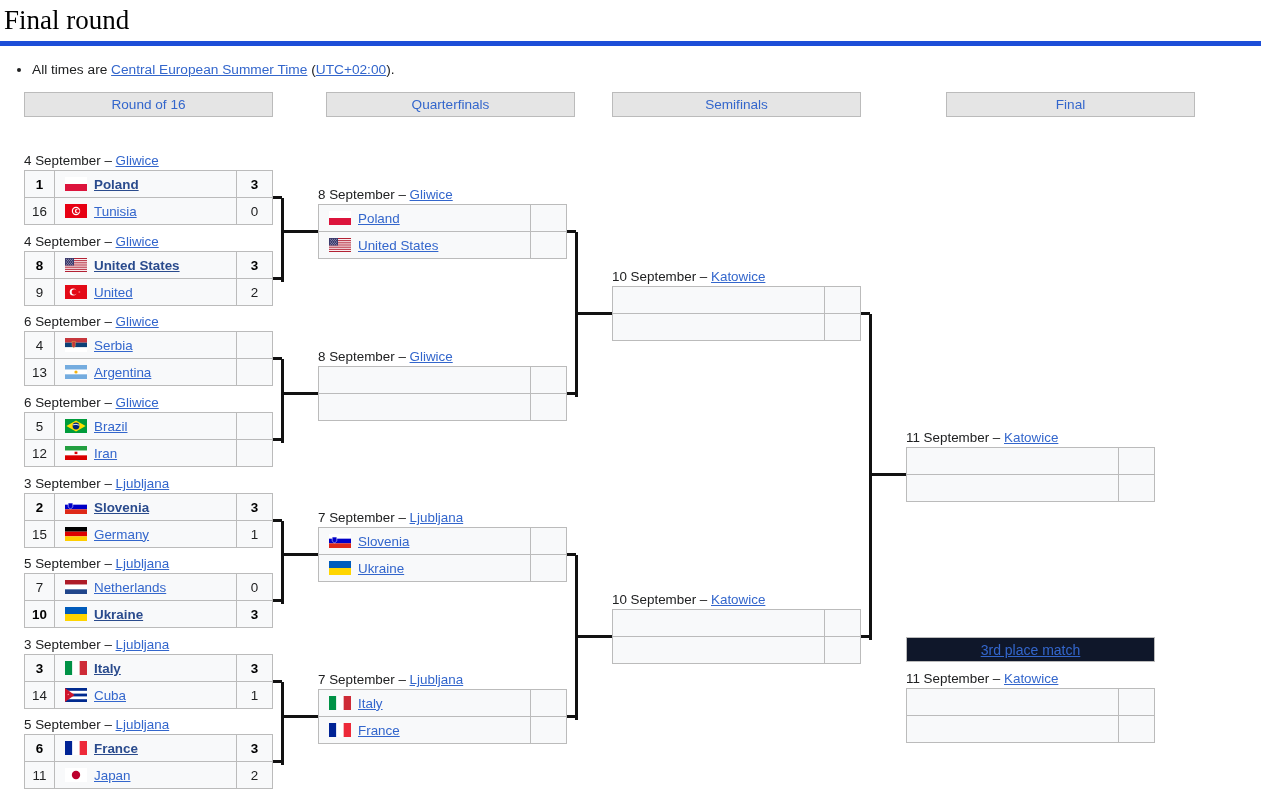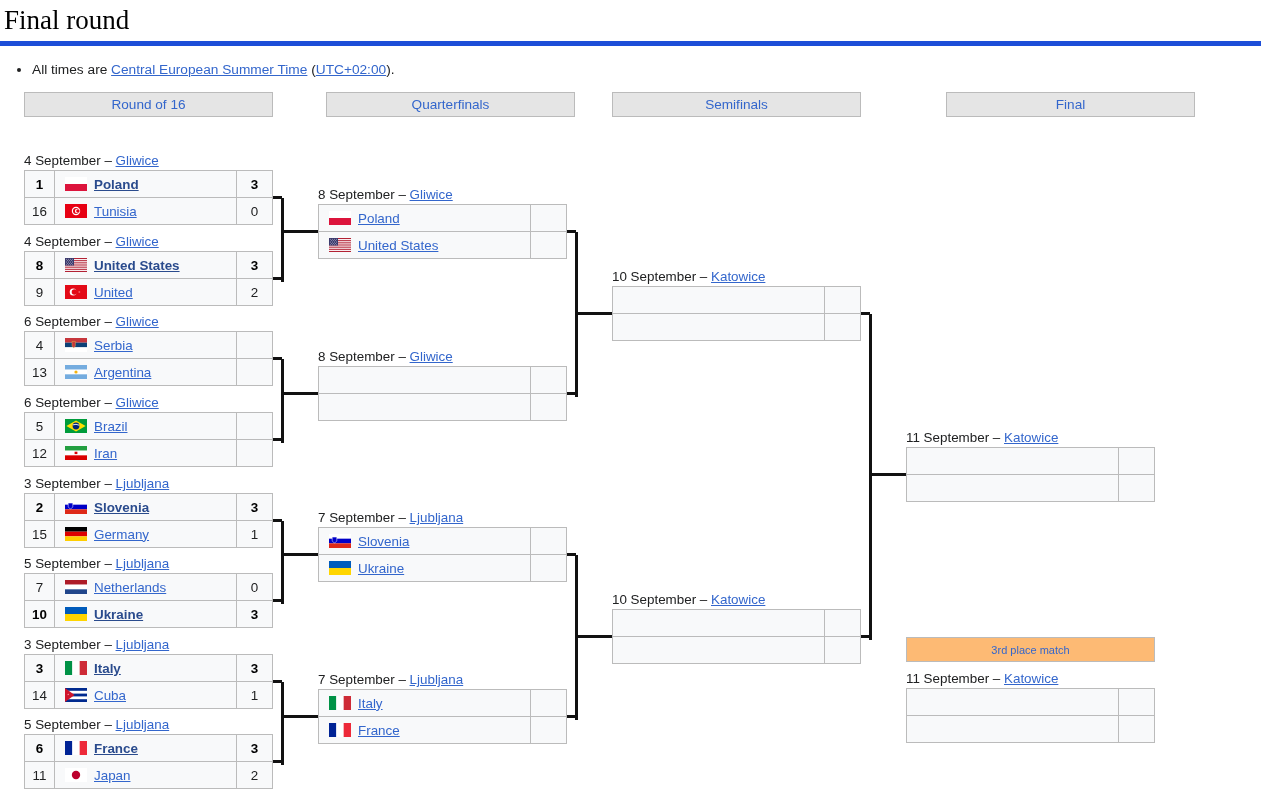--- a/index.html
+++ b/index.html
@@ -128,27 +128,28 @@
     overflow: hidden;
   }
   .flag svg { display: block; width: 22px; height: 14px; }
 
   
   .ln { position: absolute; background: #111; }
 
   
   .third-pill {
     height: 25px;
-    background: #fdba74;
+    background: #0f172a;
     border: 1px solid #bbbbbb;
     color: #36c;
-    font-size: 11px;
+    font-size: 14px;
     display: flex;
     align-items: center;
     justify-content: center;
+    text-decoration: underline;
   }
 </style>
 </head>
 <body>
 
 <h2 id="page-title">Final round</h2>
 
 <ul id="times-note">
   <li><span>All times are </span><a class="wlink" href="#">Central European Summer Time</a><span> (</span><a class="wlink" href="#">UTC+02:00</a><span>).</span></li>
 </ul>

